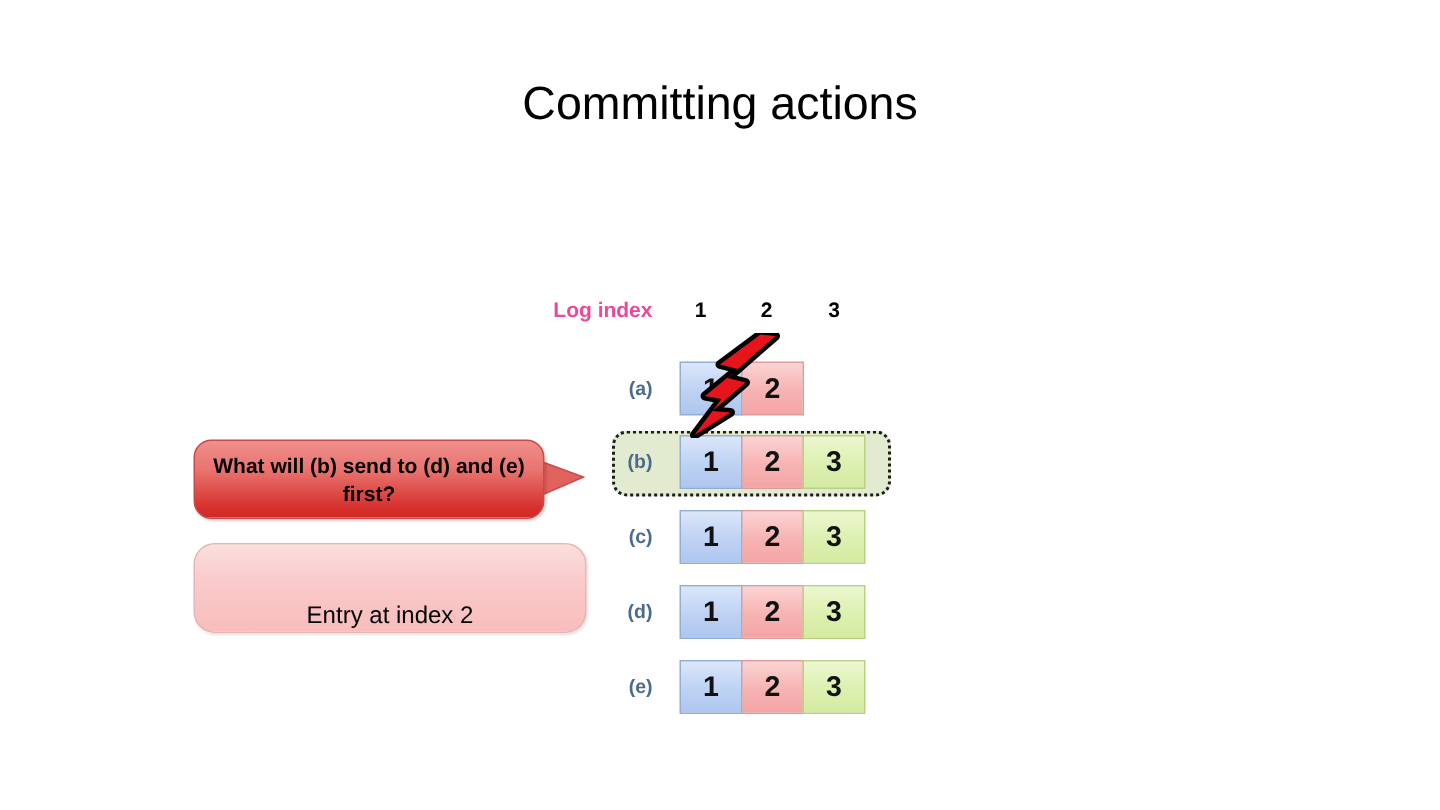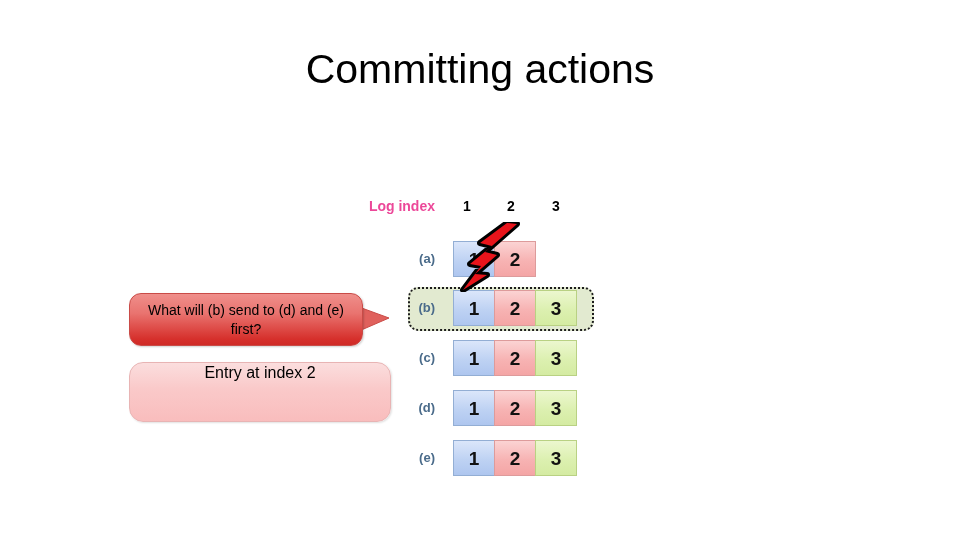--- a/index.html
+++ b/index.html
@@ -22,21 +22,21 @@
     height: 540px;
   }
 
   
   .slide-title {
     position: absolute;
     left: 0;
     top: 44px;
     width: 960px;
     text-align: center;
-    font-size: 41px;
+    font-size: 31px;
     line-height: 50px;
     font-weight: 400;
     color: #000000;
     letter-spacing: 0px;
     white-space: nowrap;
   }
 
   
   #log-diagram {
     position: absolute;
@@ -175,21 +175,21 @@
     border-radius: 12px;
     background: linear-gradient(to bottom, #ef8f8b 0%, #e9736f 38%, #d6302c 88%, #cf2a26 100%);
     border: 1px solid #c94b47;
     box-shadow: 1px 1px 2px rgba(0,0,0,0.18);
     display: flex;
     align-items: center;
     justify-content: center;
   }
   .callout-text {
     font-size: 14px;
-    font-weight: normal;
+    font-weight: bold;
     color: #000000;
     text-align: center;
     line-height: 19px;
     padding: 0 8px;
   }
   .callout-tail {
     position: absolute;
     left: 230px;
     top: 12px;
     width: 34px;
@@ -201,21 +201,21 @@
     left: 129px;
     top: 362px;
     width: 262px;
     height: 60px;
     box-sizing: border-box;
     border-radius: 14px;
     background: linear-gradient(to bottom, #fbdede 0%, #fac9c9 45%, #f9bdbd 100%);
     border: 1px solid #e8b4b4;
     box-shadow: 1px 1px 2px rgba(0,0,0,0.12);
     display: flex;
-    align-items: flex-start;
+    align-items: flex-end;
     justify-content: center;
   }
   .answer-text {
     font-size: 16px;
     font-weight: 400;
     color: #000000;
     text-align: center;
     line-height: 20px;
   }
 </style>

